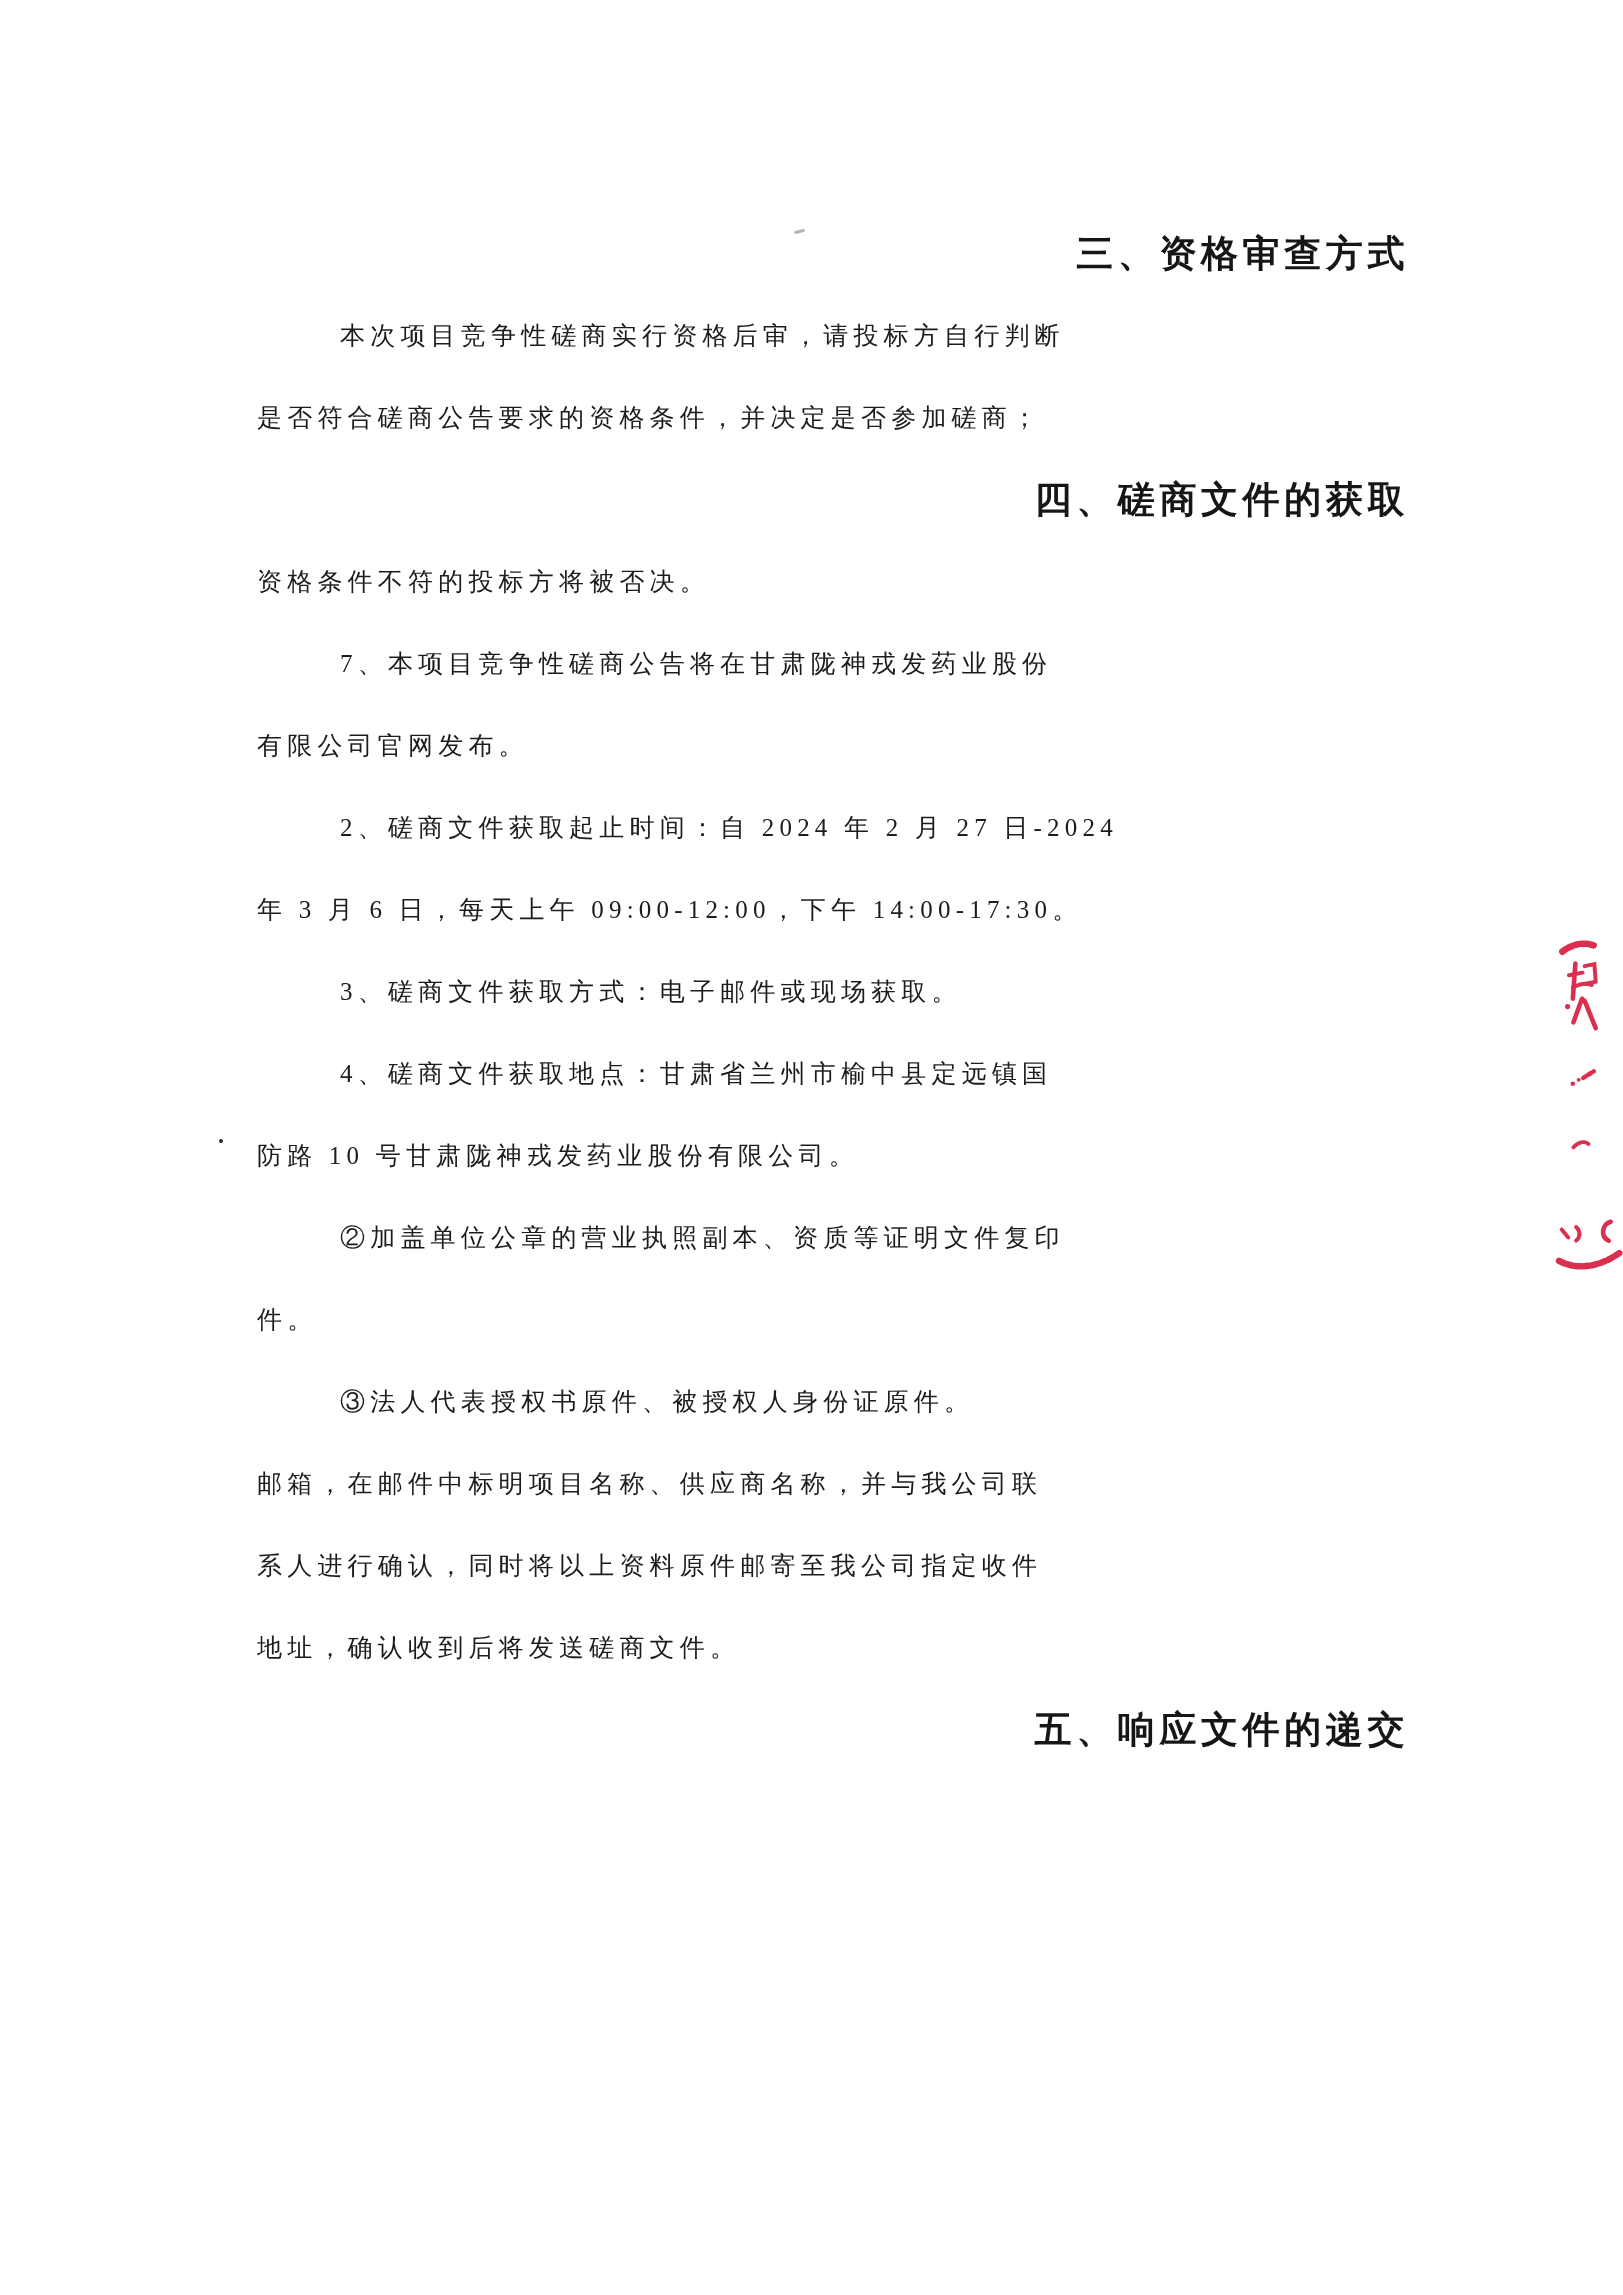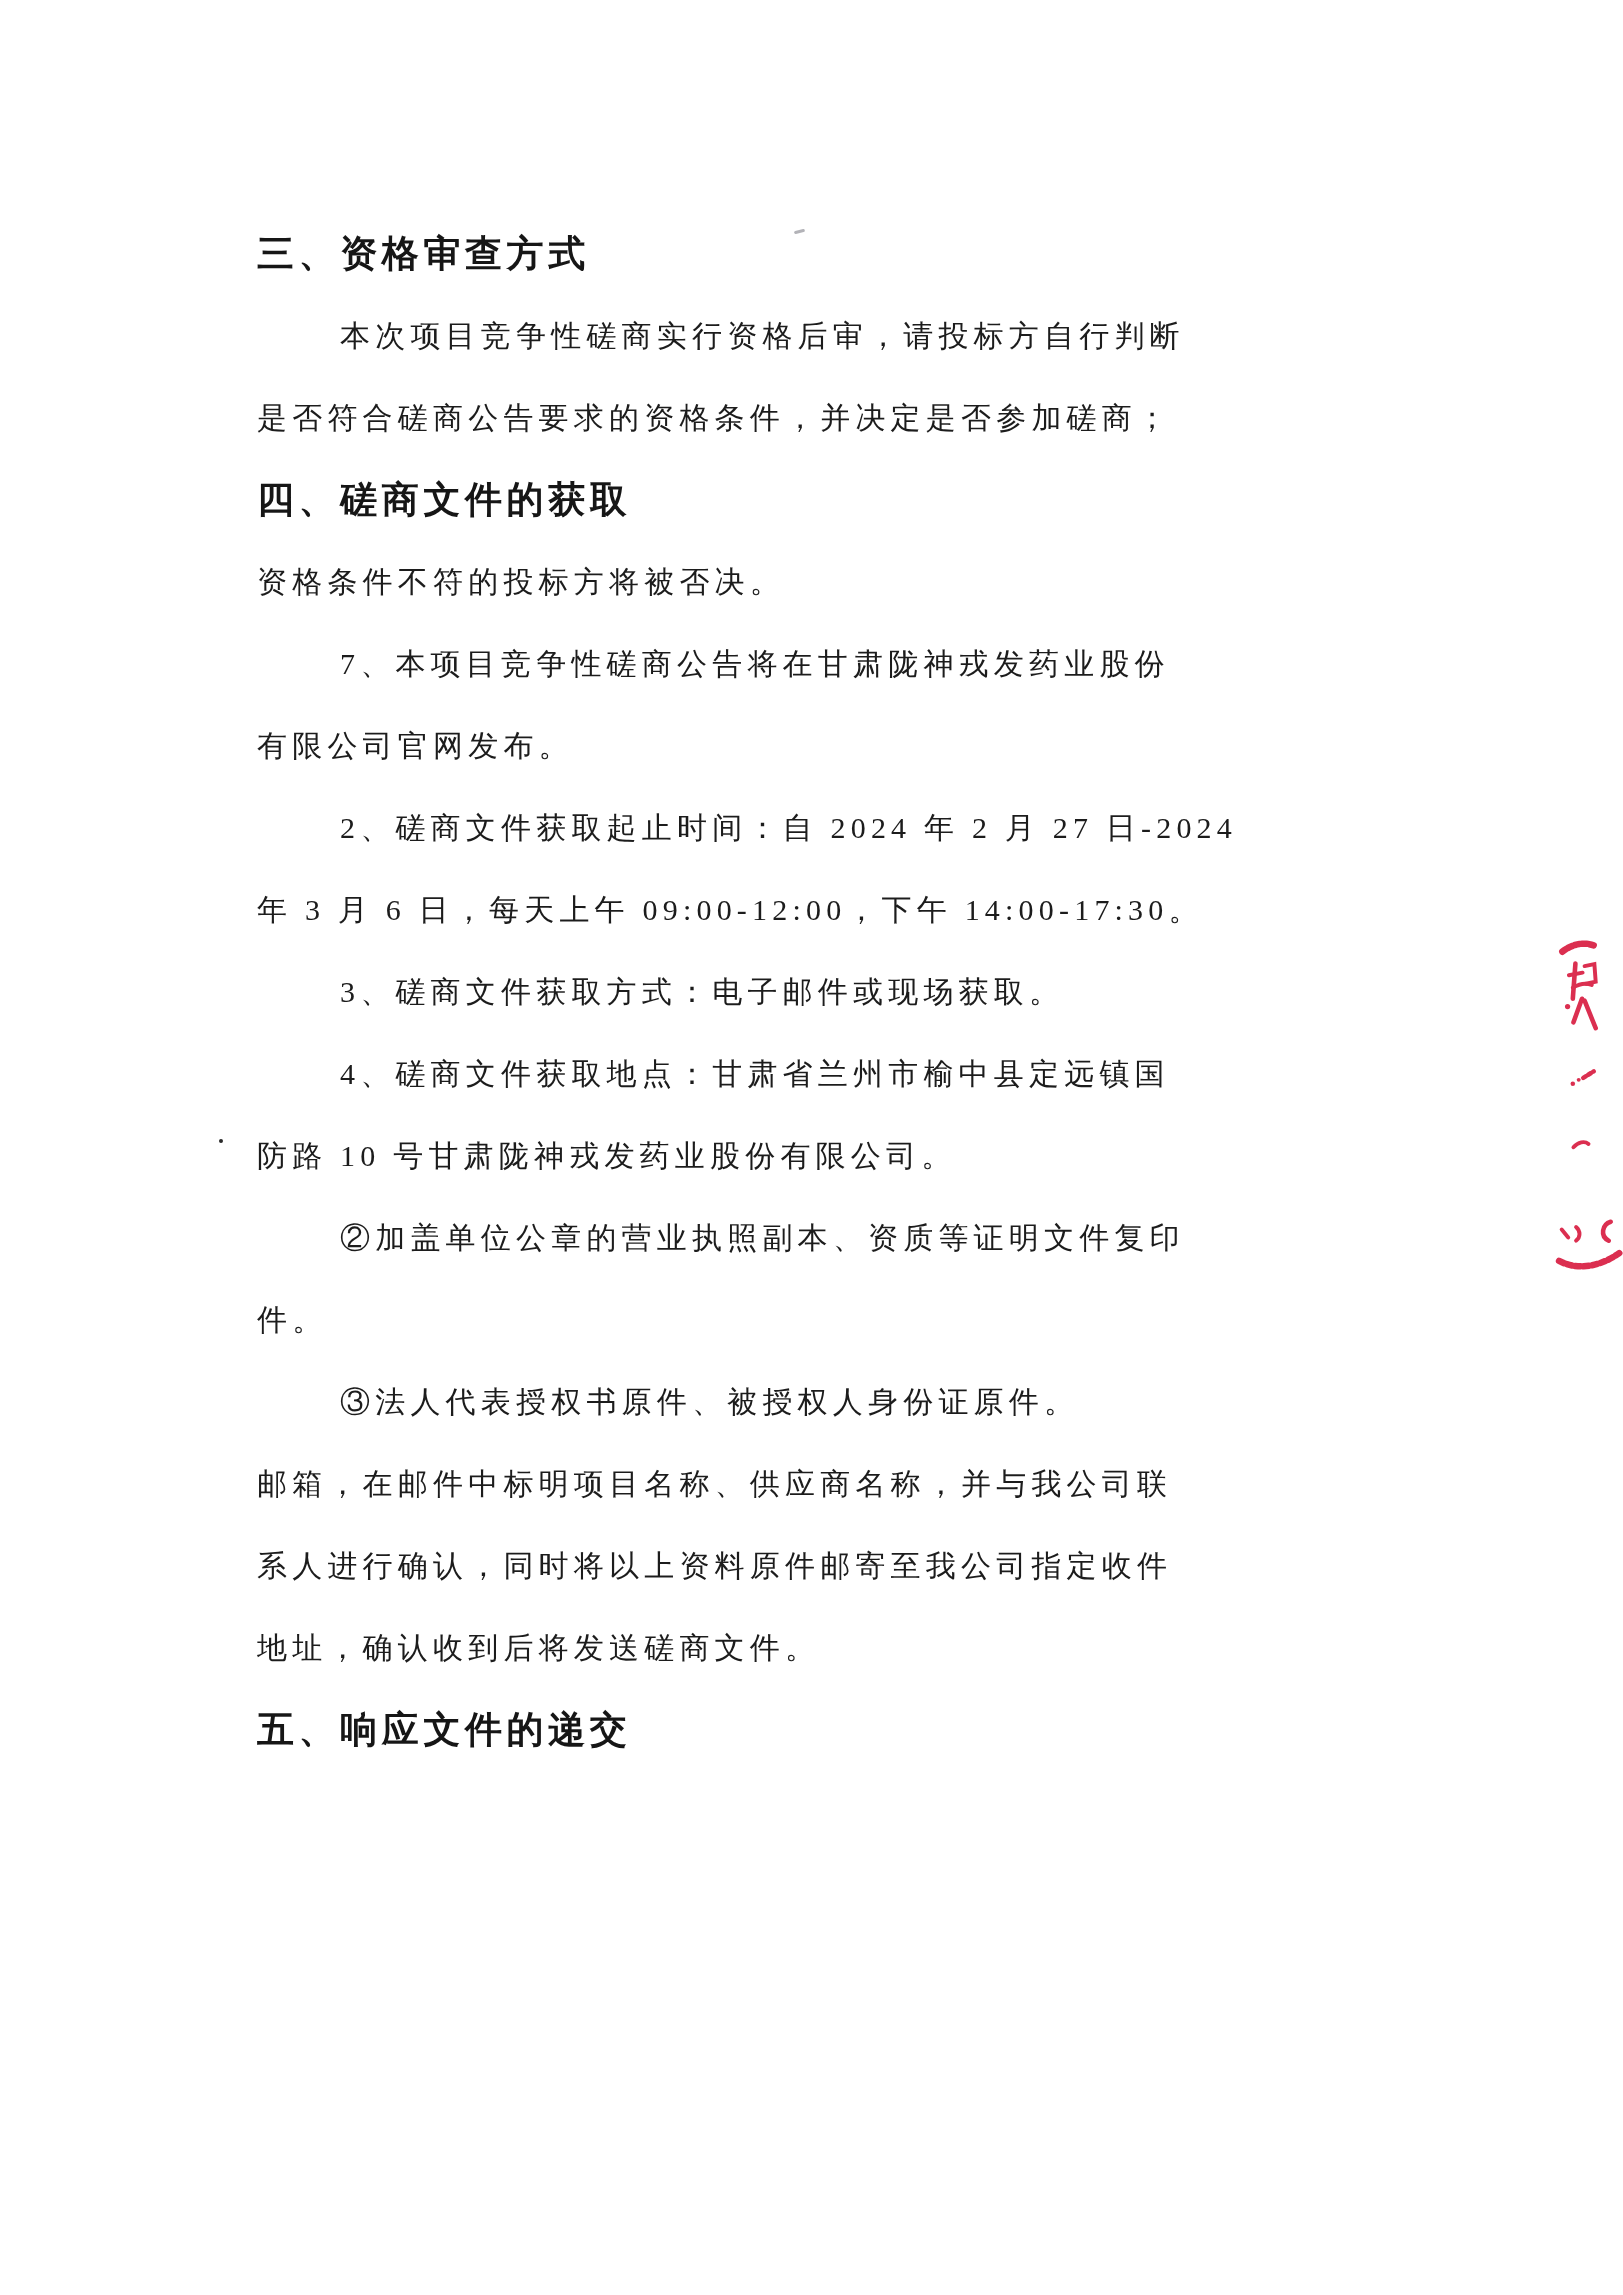--- a/index.html
+++ b/index.html
@@ -13,33 +13,34 @@
   }
   .doc {
     position:absolute;
     left:257px;
     top:213px;
     width:1152px;
   }
   .line {
     height:82px;
     line-height:82px;
-    font-size:30px;
+    font-size:25px;
     letter-spacing:5.2px;
     color:#1c1c1c;
     white-space:nowrap;
     font-family:"Liberation Serif","DejaVu Serif",serif;
   }
   .line.indent { padding-left:83px; }
   .line.heading {
     font-family:"Liberation Sans","DejaVu Sans",sans-serif;
     font-weight:700;
     font-size:37px;
     letter-spacing:4.6px;
     color:#161616;
+    text-align:right;
   }
   .stamp {
     position:absolute;
     left:1553px;
     top:936px;
     width:71px;
     height:340px;
     pointer-events:none;
   }
   .ink-speck {

